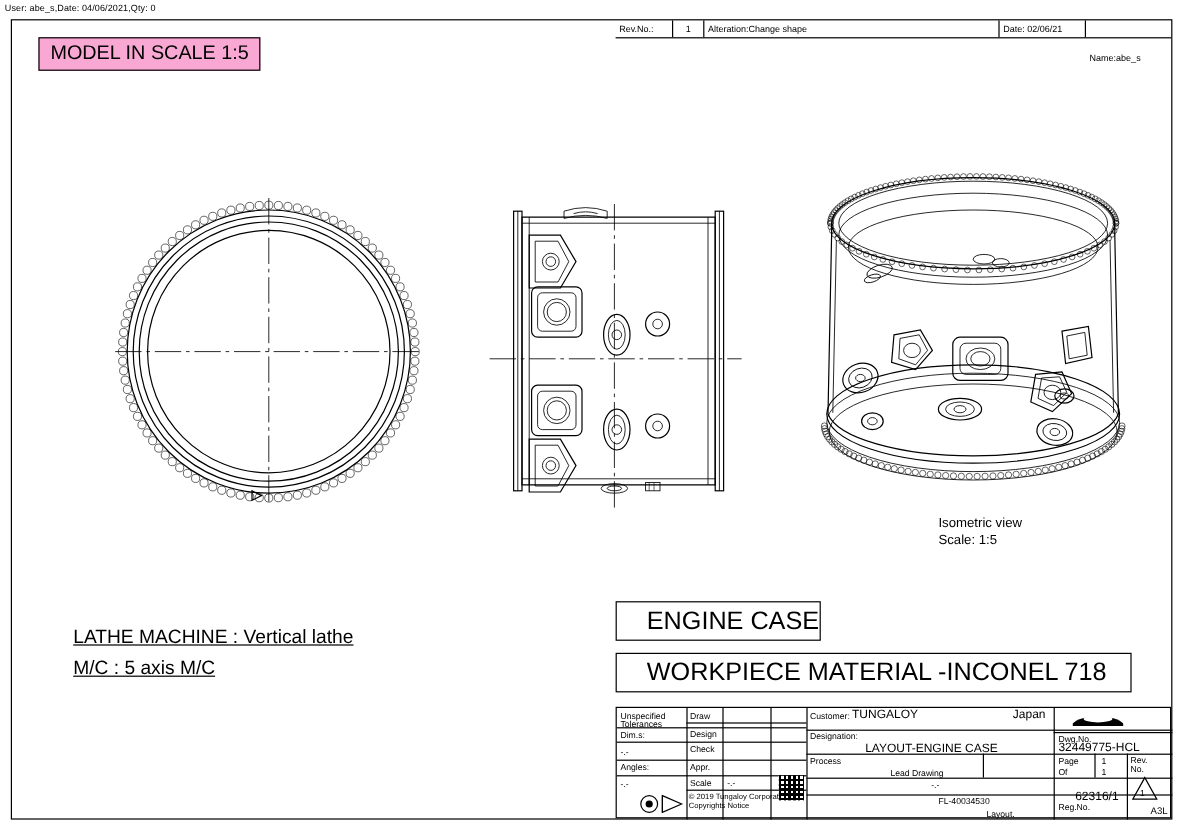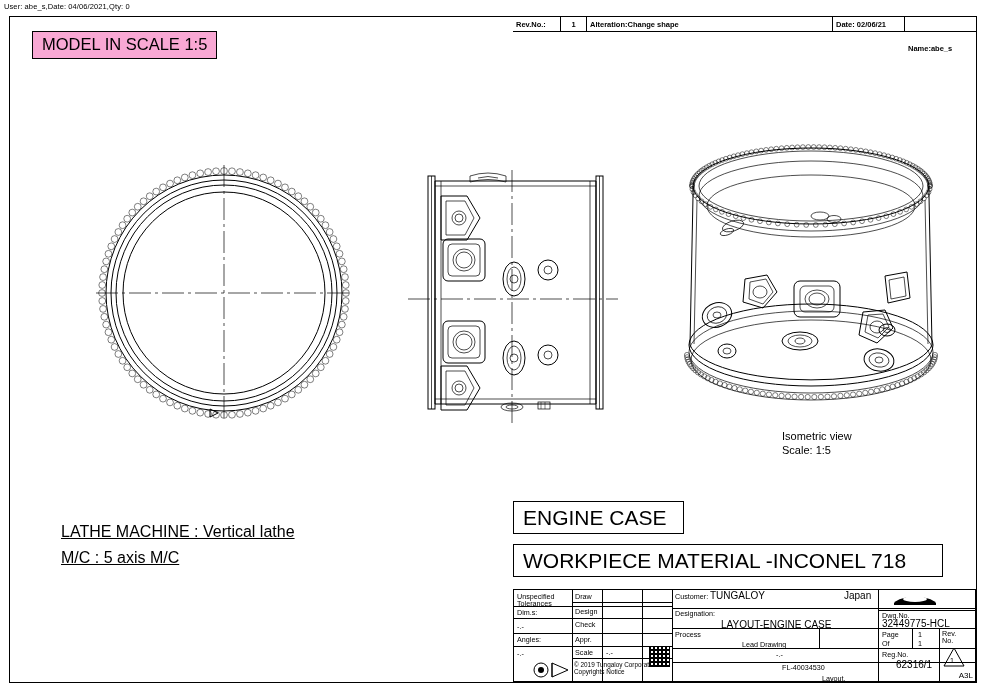--- a/index.html
+++ b/index.html
@@ -41,21 +41,20 @@
     position: absolute;
     left: 513px;
     top: 17px;
     width: 463px;
     height: 15px;
     border-bottom: 1px solid #000;
     box-sizing: border-box;
     display: flex;
     align-items: stretch;
     font-size: 7.5px;
-    font-weight: bold;
   }
   .rev-cell {
     display: flex;
     align-items: center;
     padding: 0 3px;
     border-right: 1px solid #000;
     white-space: nowrap;
     box-sizing: border-box;
   }
   .rev-cell:last-child { border-right: none; }
@@ -89,21 +88,21 @@
   .note-line1 { text-decoration: underline; }
   .note-line2 { text-decoration: underline; }
 
   
   .big-box {
     position: absolute;
     border: 1.5px solid #000;
     background: #fff;
     display: flex;
     align-items: center;
-    padding-left: 9px;
+    padding-left: 25px;
     box-sizing: border-box;
     font-size: 21px;
     white-space: nowrap;
   }
   #engine-case-box { left: 513px; top: 501px; width: 171px; height: 33px; }
   #material-box   { left: 513px; top: 544px; width: 430px; height: 33px; }
 
   
   .iso-caption {
     position: absolute;
@@ -675,21 +674,21 @@
     <div class="tb-txt" style="left:368px; top:22px;">Dwg.No.</div>
     <div class="tb-txt tb-mid" style="left:368px; top:29px;">32449775-HCL</div>
 
     <div class="tb-txt" style="left:368px; top:41px;">Page</div>
     <div class="tb-txt" style="left:404px; top:41px;">1</div>
     <div class="tb-txt" style="left:368px; top:50px;">Of</div>
     <div class="tb-txt" style="left:404px; top:50px;">1</div>
     <div class="tb-txt" style="left:428px; top:40px;">Rev.</div>
     <div class="tb-txt" style="left:428px; top:47px;">No.</div>
 
-    <div class="tb-txt" style="left:368px; top:61px;">Reg.No.</div>
+    <div class="tb-txt" style="left:368px; top:79px;">Reg.No.</div>
     <div class="tb-txt tb-mid" style="left:382px; top:70px;">62316/1</div>
 
     <svg style="position:absolute; left:428px; top:56px;" width="24" height="22" viewBox="0 0 24 22">
       <path d="M12 2 L22 20 L2 20 Z" fill="none" stroke="#000" stroke-width="1"></path>
     </svg>
     <div class="tb-txt" style="left:436px; top:67px;">1</div>
 
     <div class="a3l">A3L</div>
 
     <svg style="position:absolute; left:378px; top:3px;" width="46" height="14" viewBox="0 0 46 14">

